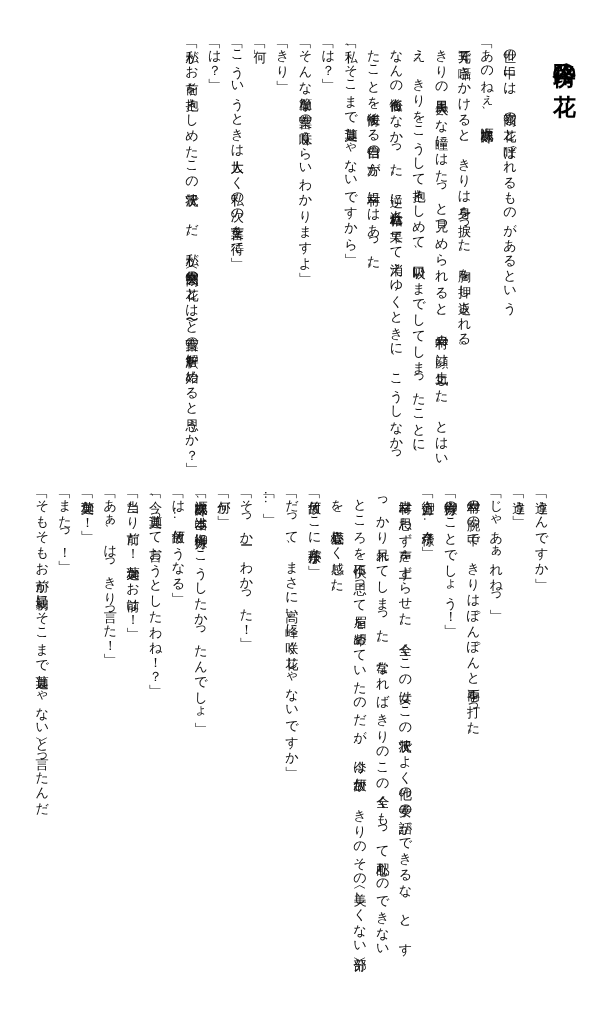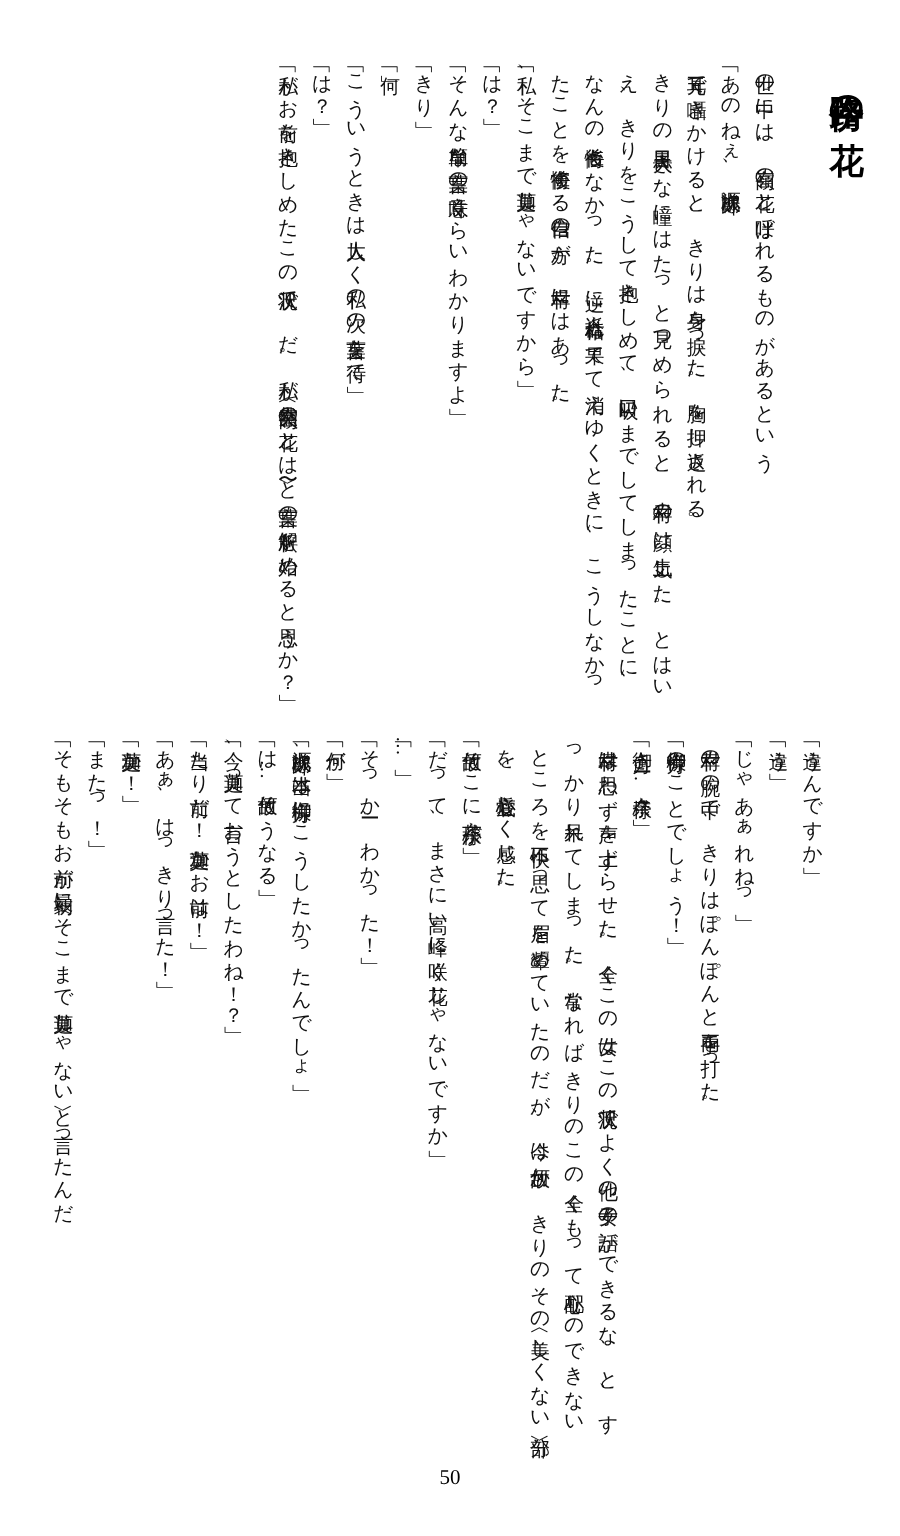--- a/index.html
+++ b/index.html
@@ -140,14 +140,13 @@
       <div class="para">「当たり前だ！ 莫迦かお前は！」</div>
       <div class="para">「あぁ、はっきり言った！」</div>
       <div class="para">「莫迦か！」</div>
       <div class="para">「またっ！」</div>
       <div class="para">「そもそもお前が最初に〈そこまで莫迦じゃない〉と言ったんだ</div>
       <div class="para"></div>
     </div>
 
   </div>
 
-  <div class="page-number">50</div>
 </div>
 
 </body></html>

